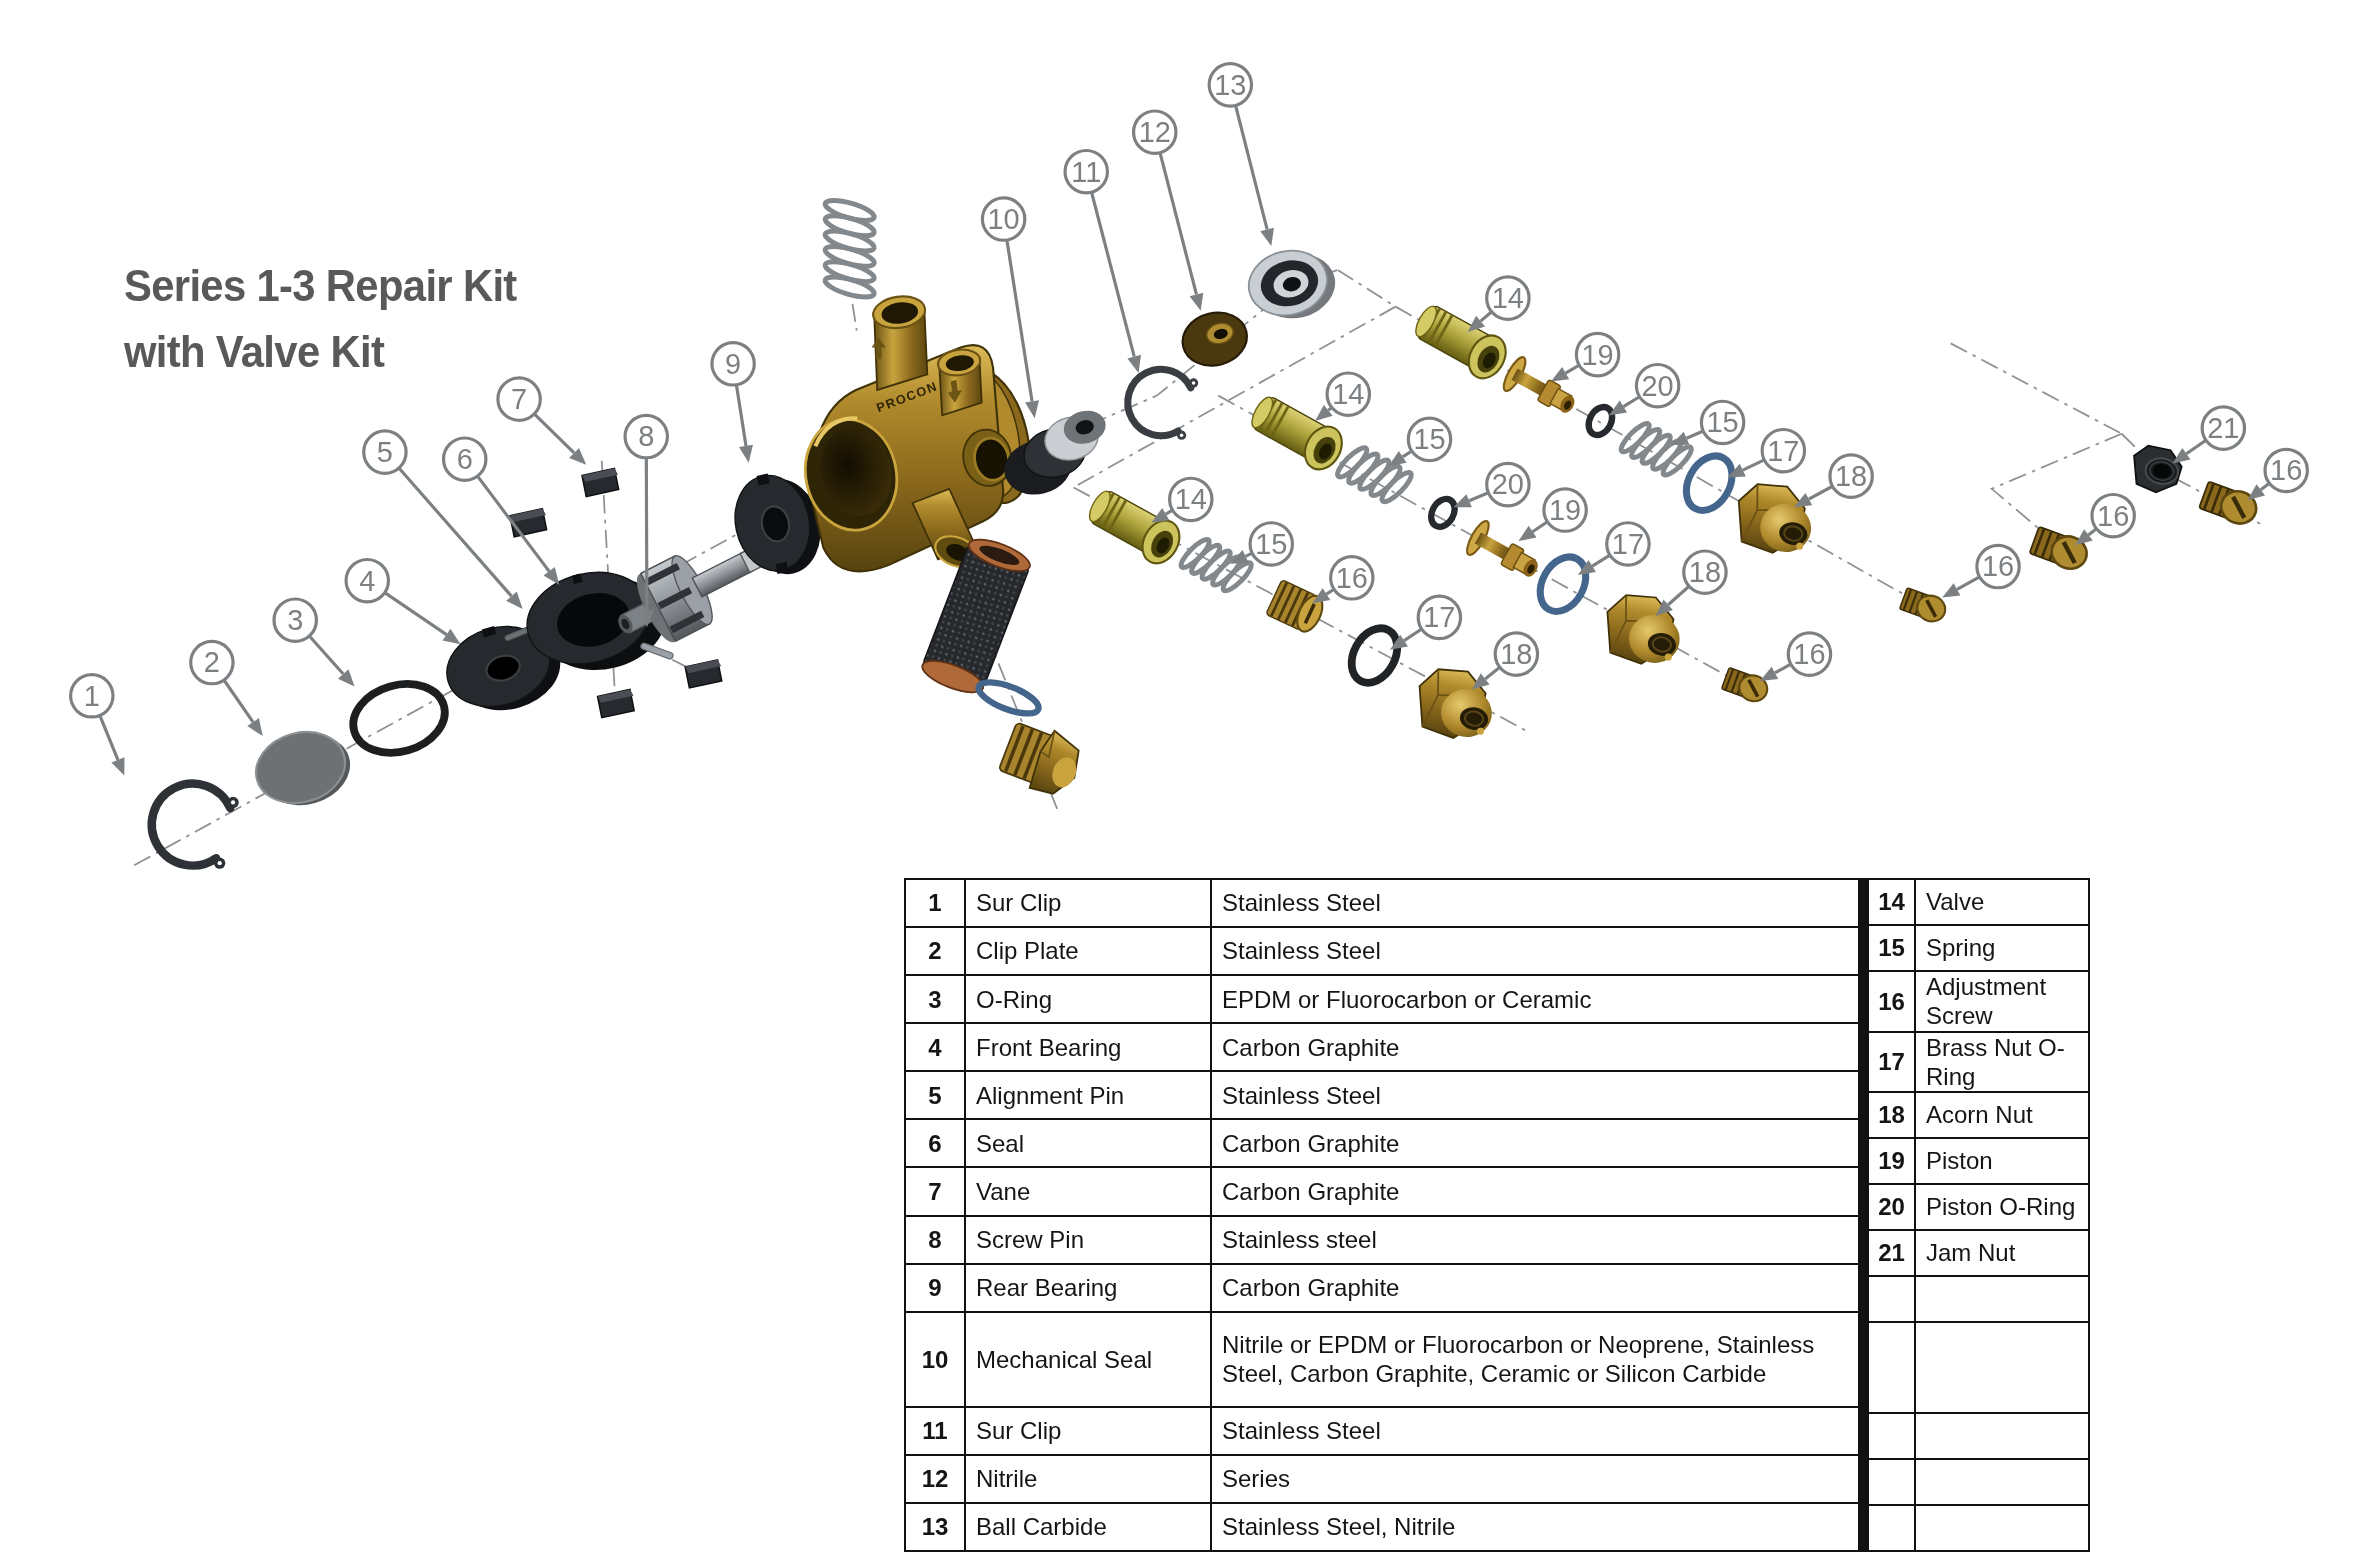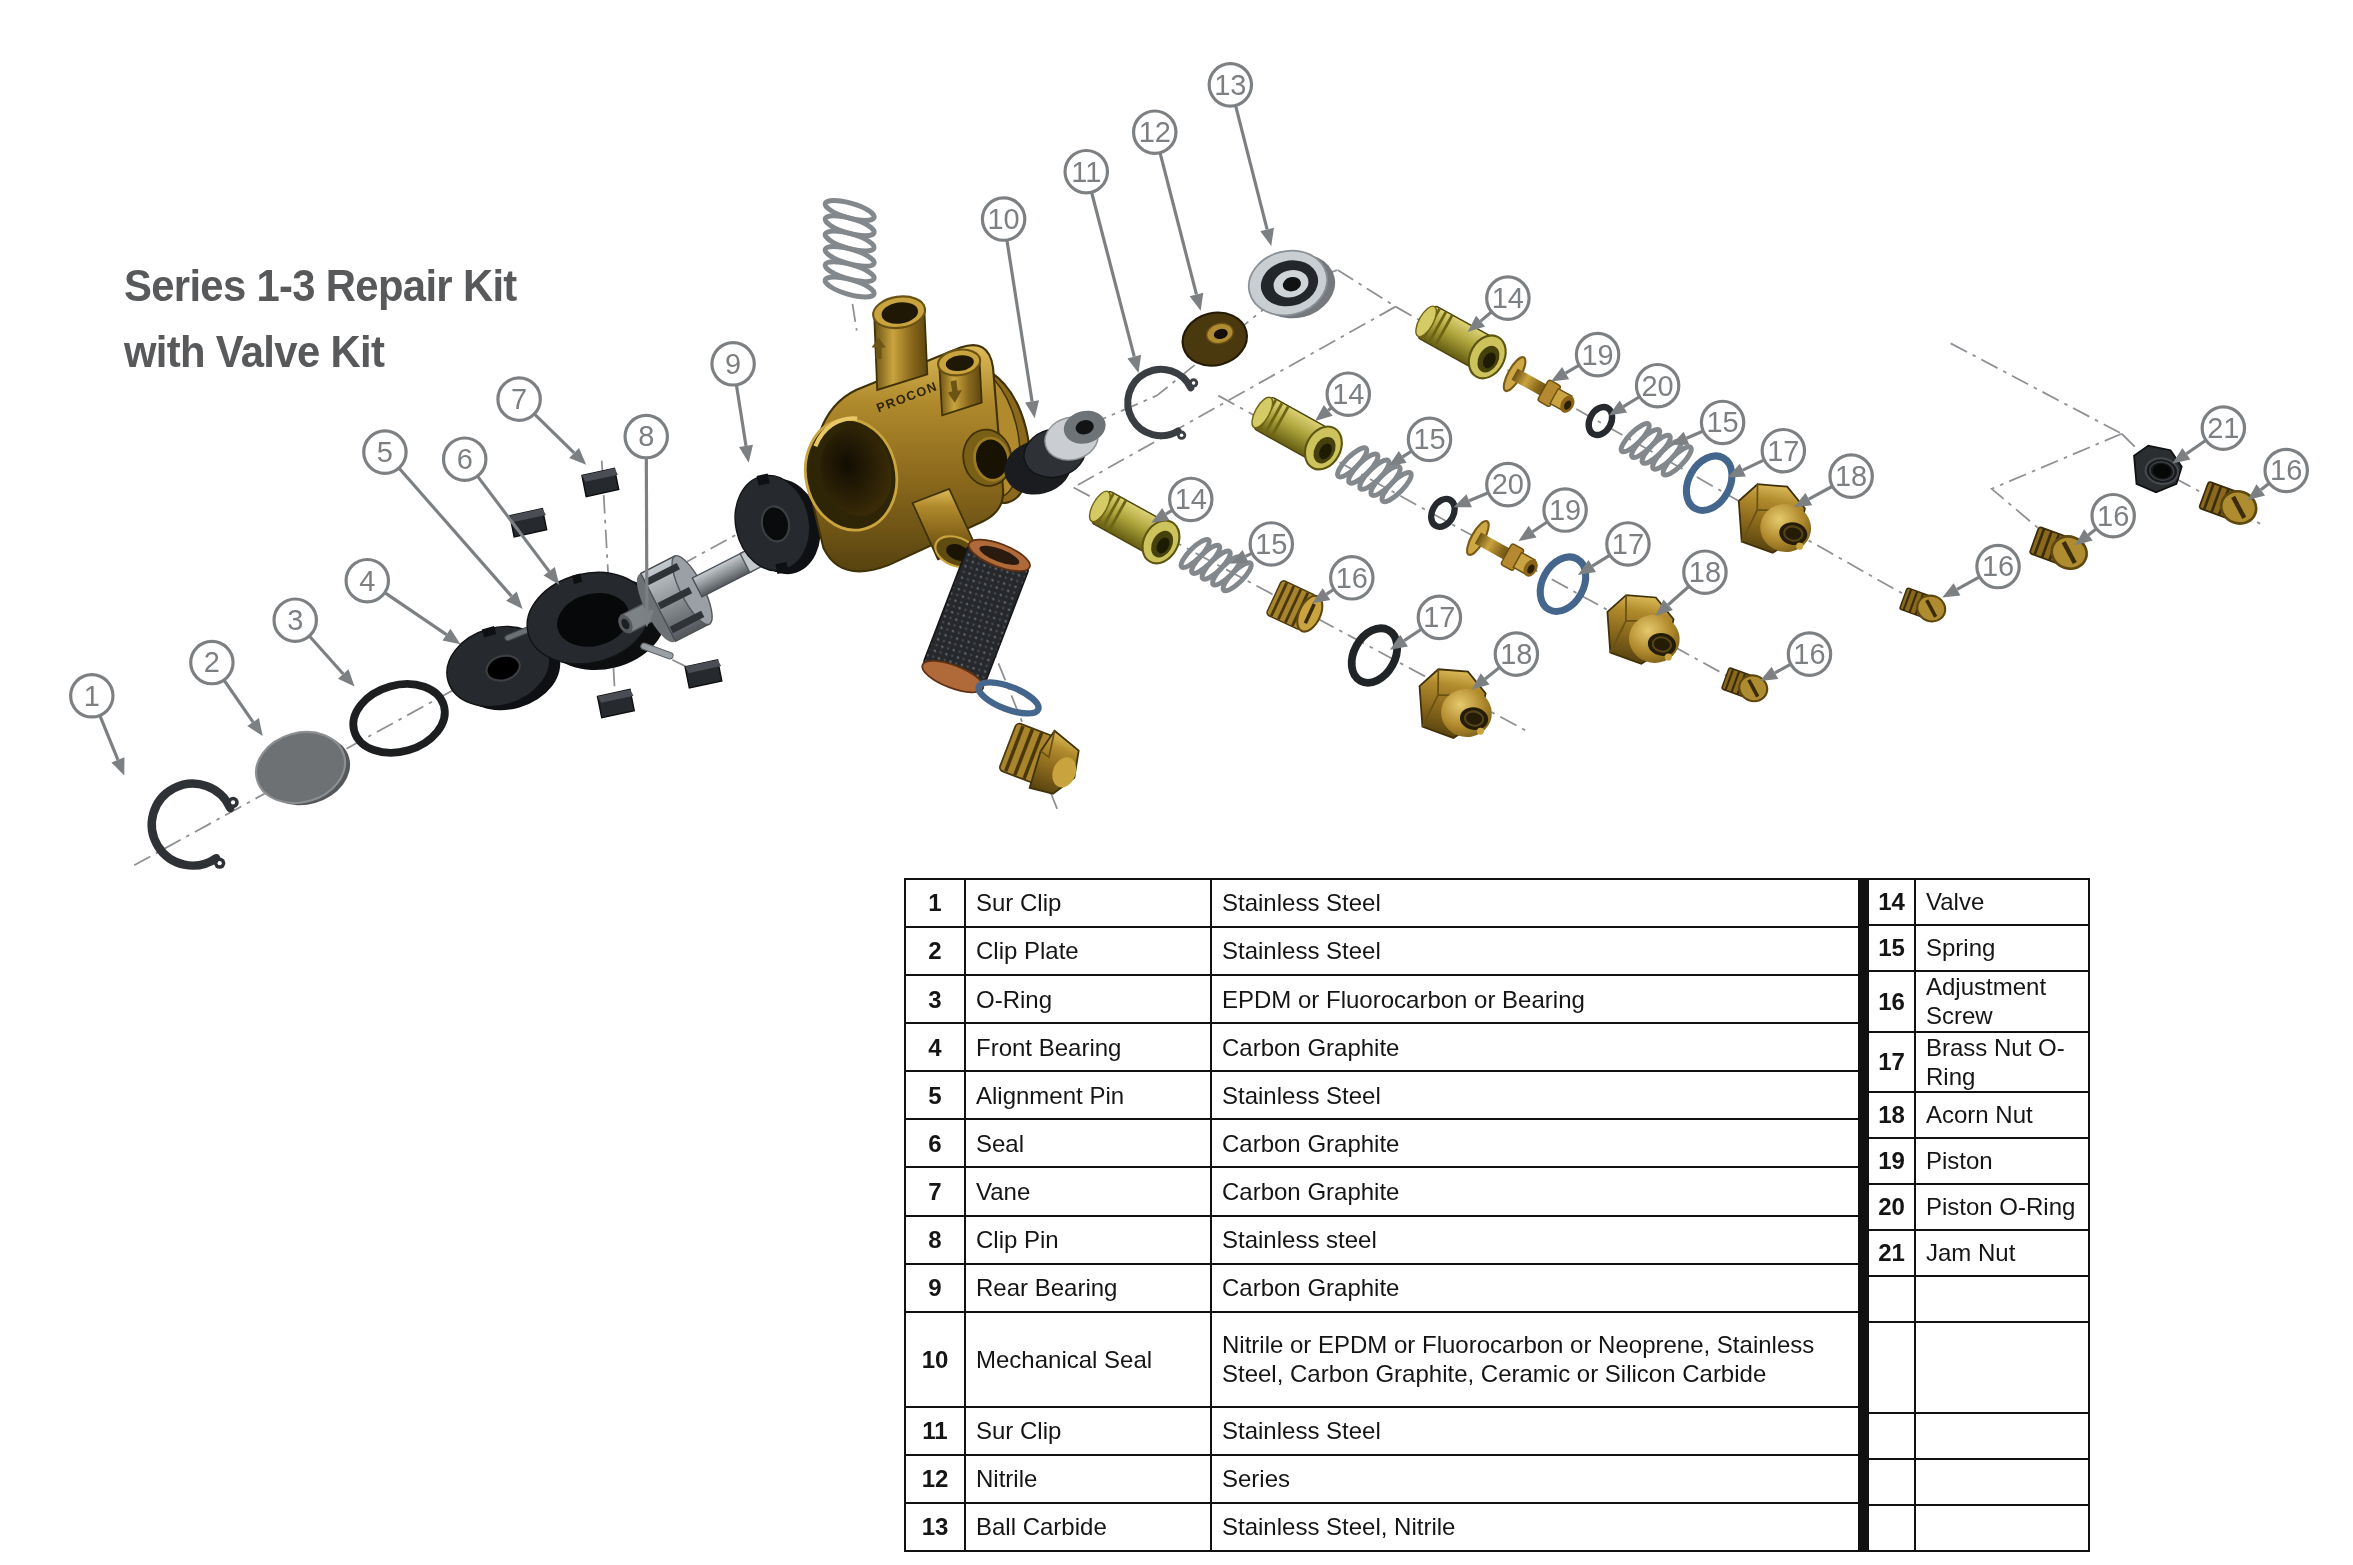--- a/index.html
+++ b/index.html
@@ -582,21 +582,21 @@
             <td class="">Stainless Steel</td>
           </tr>
           <tr>
             <td class="num">2</td>
             <td class="">Clip Plate</td>
             <td class="">Stainless Steel</td>
           </tr>
           <tr>
             <td class="num">3</td>
             <td class="">O-Ring</td>
-            <td class="">EPDM or Fluorocarbon or Bearing</td>
+            <td class="">EPDM or Fluorocarbon or Ceramic</td>
           </tr>
           <tr>
             <td class="num">4</td>
             <td class="">Front Bearing</td>
             <td class="">Carbon Graphite</td>
           </tr>
           <tr>
             <td class="num">5</td>
             <td class="">Alignment Pin</td>
             <td class="">Stainless Steel</td>
@@ -606,21 +606,21 @@
             <td class="">Seal</td>
             <td class="">Carbon Graphite</td>
           </tr>
           <tr>
             <td class="num">7</td>
             <td class="">Vane</td>
             <td class="">Carbon Graphite</td>
           </tr>
           <tr>
             <td class="num">8</td>
-            <td class="">Clip Pin</td>
+            <td class="">Screw Pin</td>
             <td class="">Stainless steel</td>
           </tr>
           <tr>
             <td class="num">9</td>
             <td class="">Rear Bearing</td>
             <td class="">Carbon Graphite</td>
           </tr>
           <tr class="tall">
             <td class="num">10</td>
             <td class="">Mechanical Seal</td>

